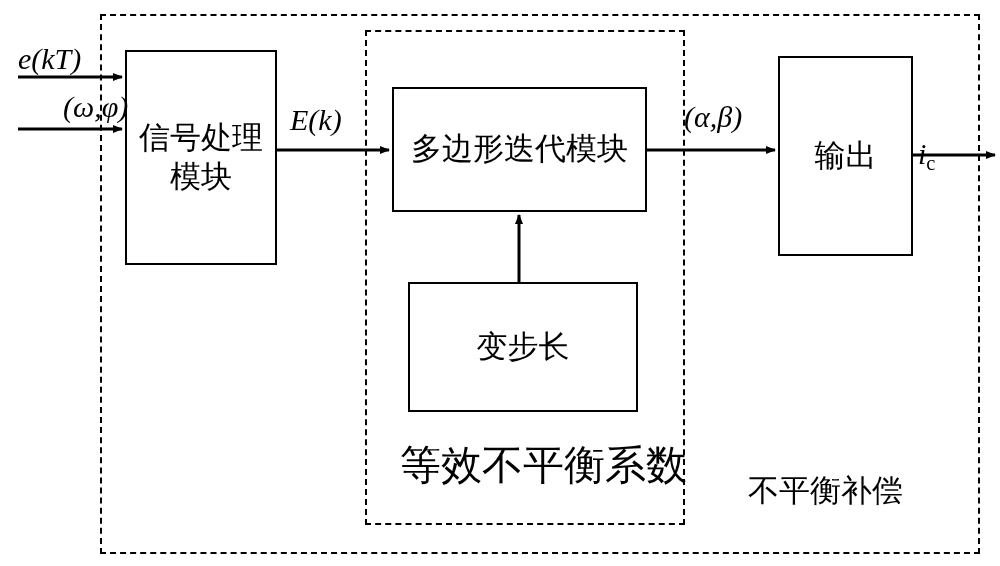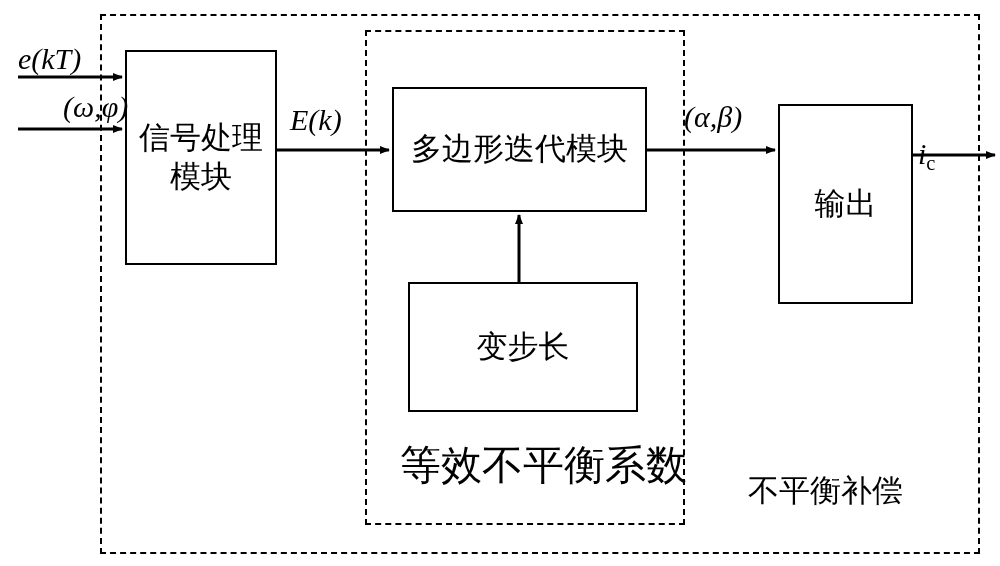--- a/index.html
+++ b/index.html
@@ -77,21 +77,21 @@
   </div>
 
   <div class="blk" style="left:392px; top:87px; width:255px; height:125px; font-size:31px;">
     <div>多边形迭代模块</div>
   </div>
 
   <div class="blk" style="left:408px; top:282px; width:230px; height:130px; font-size:31px;">
     <div>变步长</div>
   </div>
 
-  <div class="blk" style="left:778px; top:56px; width:135px; height:200px; font-size:31px;margin-top:48px;">
+  <div class="blk" style="left:778px; top:56px; width:135px; height:200px; font-size:31px;">
     <div>输出</div>
   </div>
 
   <svg class="arrows" viewBox="0 0 1000 566">
     <defs>
       <marker id="ah" markerWidth="10" markerHeight="8" refX="9" refY="4" orient="auto" markerUnits="userSpaceOnUse">
         <path d="M0,0 L10,4 L0,8 z" fill="#000"></path>
       </marker>
     </defs>
 

